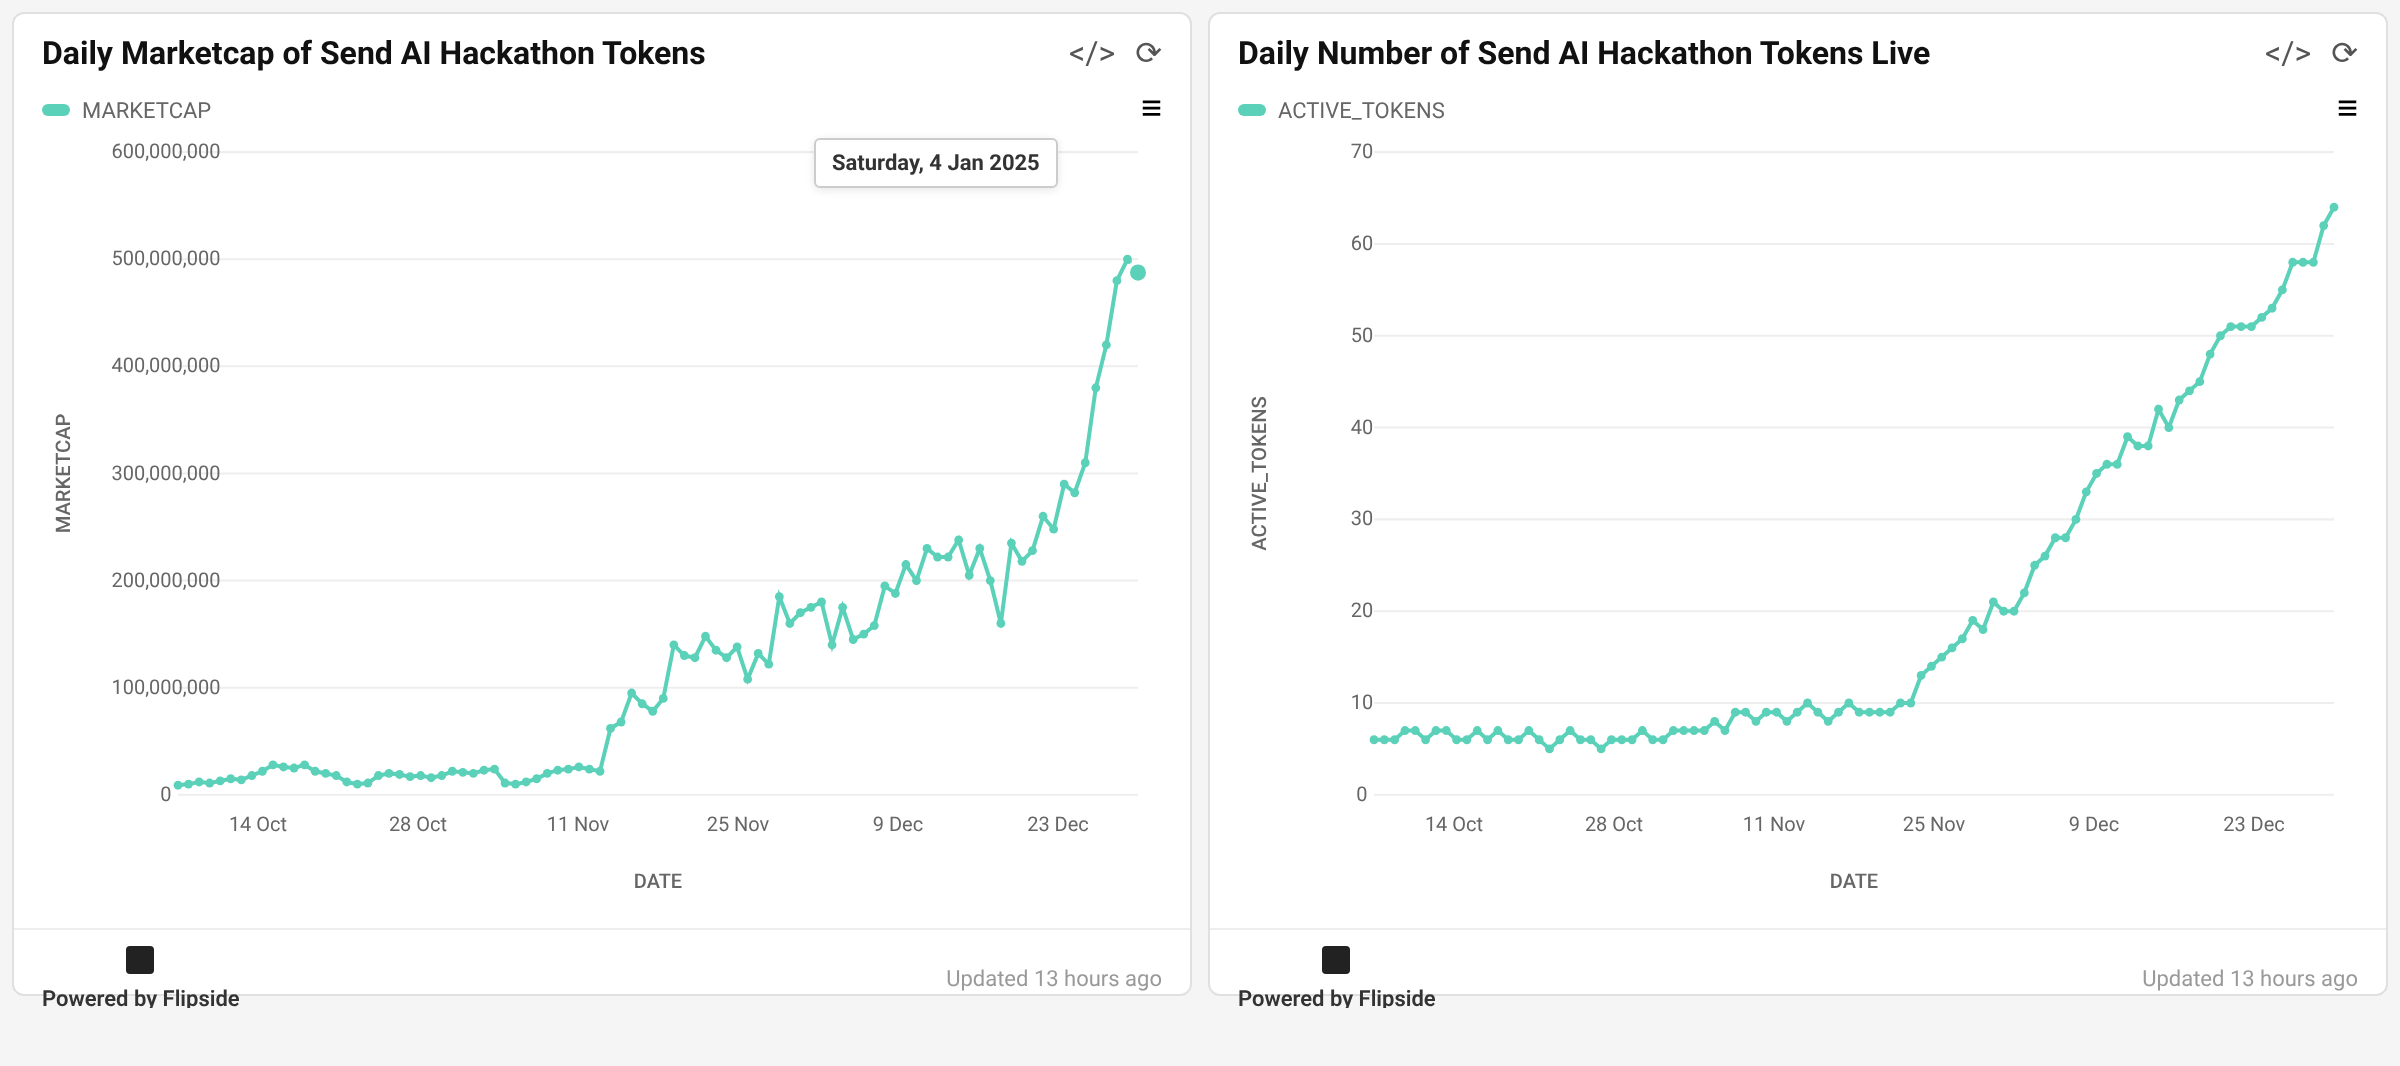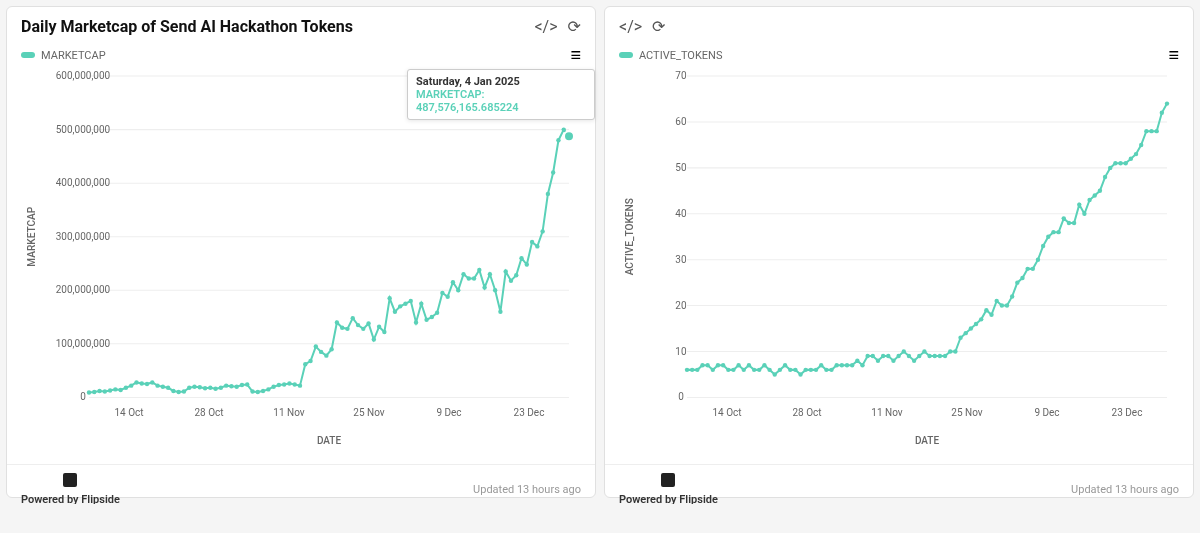--- a/index.html
+++ b/index.html
@@ -163,34 +163,34 @@
           <circle class="data-dot" cx="521.6263736263736" cy="159.7" r="2.2"></circle>
           <circle class="data-dot" cx="526.901098901099" cy="122.60000000000002" r="2.2"></circle>
           <circle class="data-dot" cx="532.1758241758241" cy="101.4" r="2.2"></circle>
           <circle class="data-dot" cx="537.4505494505495" cy="69.6" r="2.2"></circle>
           <circle class="data-dot" cx="542.7252747252747" cy="59" r="2.2"></circle>
           <circle class="data-dot" cx="548" cy="65.5846321868313" r="2.2"></circle>
           <circle cx="548" cy="65.5846321868313" r="5" fill="#5ad1b8" stroke="#fff" stroke-width="2"></circle>
         </svg>
       <div class="tooltip" style="left:400px; top:3px;">
         <div class="dt">Saturday, 4 Jan 2025</div>
-        <div><span class="val">MARKETCAP:</span> <span class="val">487,576,165.685224</span></div>
       </div>
     </div>
     <div class="card-footer">
       <div class="powered">
         <span class="powered-icon"></span>
         <span>Powered by Flipside</span>
       </div>
       <div class="updated">Updated 13 hours ago</div>
     </div>
   </div>
 
   <div class="card">
     <div class="card-header">
+      <div class="card-title">Daily Number of Send AI Hackathon Tokens Live</div>
       <div class="header-icons">
         <span>&lt;/&gt;</span>
         <span>⟳</span>
       </div>
     </div>
     <div class="legend-row">
       <div class="legend-item">
         <span class="legend-dot"></span>
         <span>ACTIVE_TOKENS</span>
       </div>

